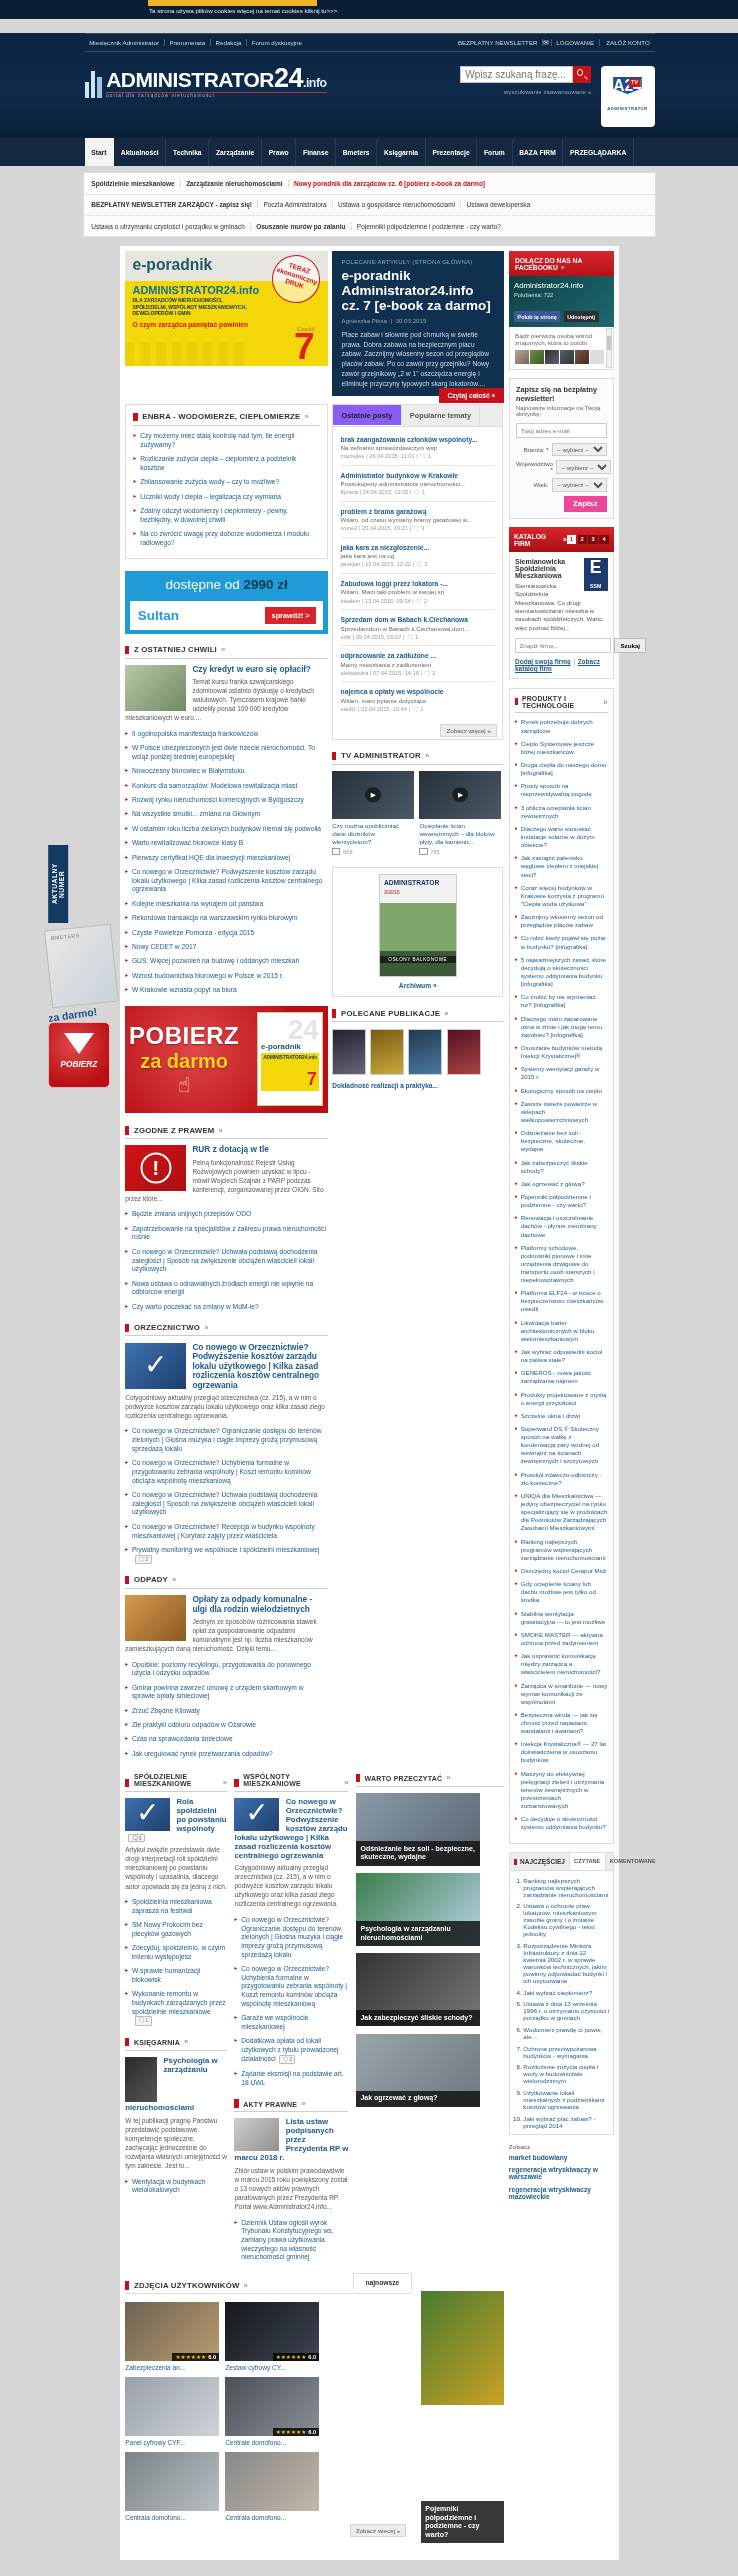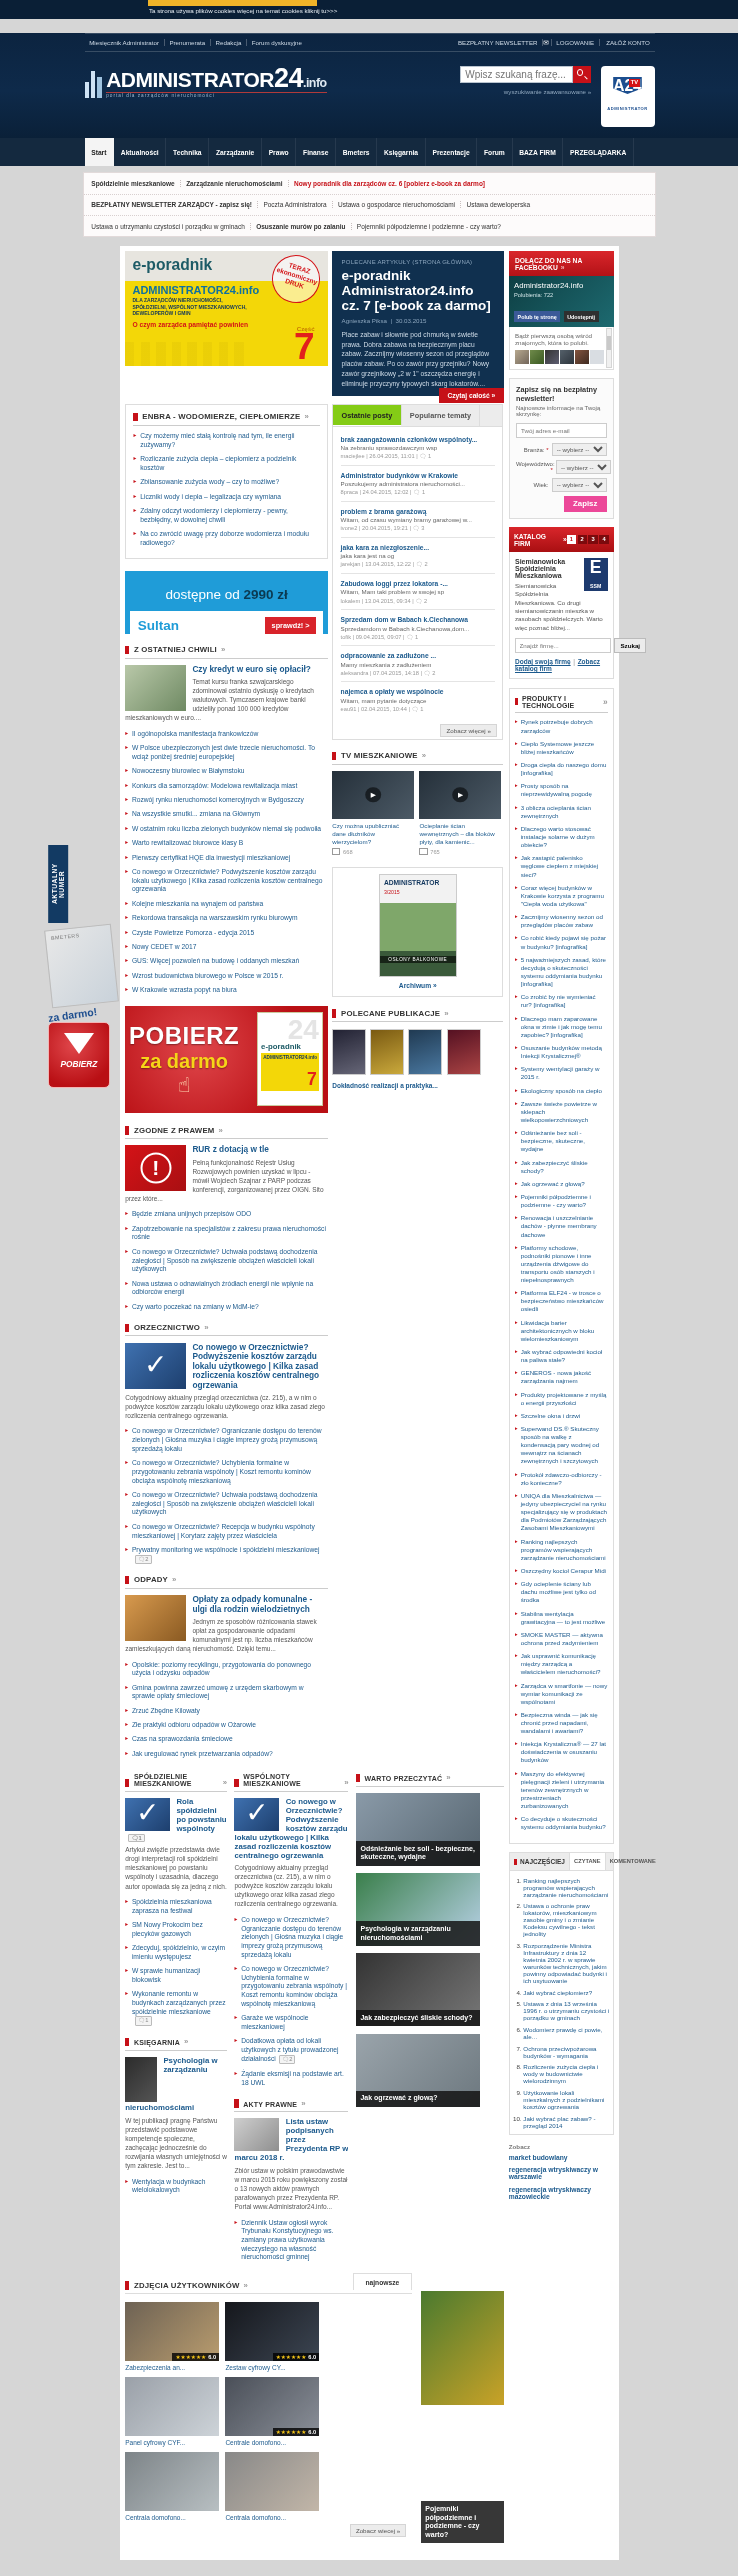--- a/index.html
+++ b/index.html
@@ -105,21 +105,21 @@
   .thumb { background:linear-gradient(135deg,#9ab0c2,#5d7688); }
   .thumb.money { background:linear-gradient(135deg,#b9c8a9,#6f8a63); }
   .thumb.check { background:linear-gradient(135deg,#3f71b0,#1d3f6e); position:relative; }
   .thumb.check::after { content:"\2713"; position:absolute; left:50%; top:50%; transform:translate(-50%,-56%); color:#fff; font-size:28px; font-weight:bold; }
   .thumb.alert { background:linear-gradient(135deg,#d41317,#a90f12); position:relative; }
   .thumb.alert::after { content:"!"; position:absolute; left:50%; top:50%; transform:translate(-50%,-50%); color:#fff; font-size:21px; font-weight:bold; width:27px; height:27px; border:2.1px solid #fff; border-radius:50%; text-align:center; line-height:25px; }
   .thumb.autumn { background:linear-gradient(135deg,#d89a4e,#8a5a22); }
   .thumb.book { background:linear-gradient(135deg,#2b2b2b,#555); }
   .thumb.law { background:linear-gradient(135deg,#cfcfcf,#8f8f8f); }
 
-  .ad-sultan { height:63px; background:#1f9cd8; margin-bottom:11.4px; text-align:center; padding-top:16px; }
+  .ad-sultan { height:63px; background:#1f9cd8; margin-bottom:11.4px; text-align:center; padding-top:6px; }
   .ad-sultan .l1 { color:#fff; font-size:13.5px; }
   .ad-sultan .l1 b { color:#0b3a52; }
   .ad-sultan .bar { margin:9.3px 5.2px 0; background:#fff; height:29px; display:flex; align-items:center; justify-content:space-between; padding:0 7.3px; }
   .ad-sultan .brand { color:#1f9cd8; font-size:13.5px; font-weight:bold; }
   .ad-sultan .cta { background:#d8232a; color:#fff; font-weight:bold; font-size:7.3px; padding:4.1px 6.2px; }
 
   .pobierz { height:107px; background:radial-gradient(circle at 35% 40%, #e0474b, #b90f14 70%); margin:3.1px 0 12.4px; position:relative; display:flex; align-items:center; }
   .pb-text { width:58%; text-align:center; }
   .pb-text .l1 { color:#fff; font-size:24px; font-weight:bold; letter-spacing:0.5px; text-shadow:0 1px 1.6px rgba(0,0,0,.4); }
   .pb-text .l2 { color:#f7d418; font-size:20px; font-weight:bold; text-shadow:0 1px 1.6px rgba(0,0,0,.4); }
@@ -127,21 +127,21 @@
   .pb-cover { position:absolute; right:5.2px; top:6.2px; width:66px; height:94px; background:#fff; border:0.5px solid #caca9f; padding:3.1px; }
   .pb-cover .big24 { color:#e4e4e4; font-size:28px; font-weight:bold; text-align:right; line-height:.9; }
   .pb-cover .ep { color:#1d5b66; font-weight:bold; font-size:7.8px; }
   .pb-cover .yellow { background:#f3d708; margin-top:2.1px; padding:2.1px; font-size:4.7px; color:#10355c; font-weight:bold; height:38px; position:relative; }
   .pb-cover .yellow .num { position:absolute; right:2.1px; bottom:1px; color:#e2201c; font-size:17.6px; }
 
   
   .forum-box { border:0.5px solid #ddd; margin-bottom:11.4px; }
   .tabs { display:flex; background:#ececec; border-bottom:0.5px solid #ddd; }
   .tabs .tab { padding:5.7px 8.3px; font-size:7.3px; font-weight:bold; color:#555; background:#ececec; border-right:0.5px solid #ddd; cursor:pointer; }
-  .tabs .tab.active { background:#84cc16; color:#222; border-bottom:0.5px solid #fff; margin-bottom:-0.5px; }
+  .tabs .tab.active { background:#8b5cf6; color:#222; border-bottom:0.5px solid #fff; margin-bottom:-0.5px; }
   .forum-posts { padding:3.1px 7.3px; }
   .fpost { border-bottom:0.5px solid #e4e4e4; padding:5.7px 0; }
   .fpost:last-child { border-bottom:none; }
   .fpost .ft { color:#1c5a8d; font-weight:bold; font-size:6.7px; }
   .fpost .fe { color:#666; font-size:6.2px; margin-top:1.6px; }
   .fpost .fm { color:#999; font-size:5.7px; margin-top:2.1px; }
   .see-more { text-align:right; padding:4.1px 5.2px; }
   .see-more a { background:#ececec; border:0.5px solid #d5d5d5; color:#555; font-size:6.2px; padding:2.1px 5.2px; }
 
   
@@ -588,21 +588,21 @@
                   <div class="fe">Witam, mam pytanie dotyczące</div>
                   <div class="fm">eau91  |  02.04.2015, 10:44  |  🗨 1</div>
                 </div>
               </div>
             <div class="see-more"><a>Zobacz więcej »</a></div>
           </div>
 
           <div class="section">
             <div class="sec-head">
                 <span class="sq"></span>
-                <h2>TV MIESZKANIOWE</h2>
+                <h2>TV ADMINISTRATOR</h2>
                 <span class="arr">»</span>
               </div>
             <div class="videos">
                 <div class="vtile">
                   <div class="vthumb"></div>
                   <div class="vcap">Czy można upubliczniać dane dłużników wierzycielom?</div>
                   <div class="vviews">668</div>
                 </div>
                 <div class="vtile">
                   <div class="vthumb"></div>

